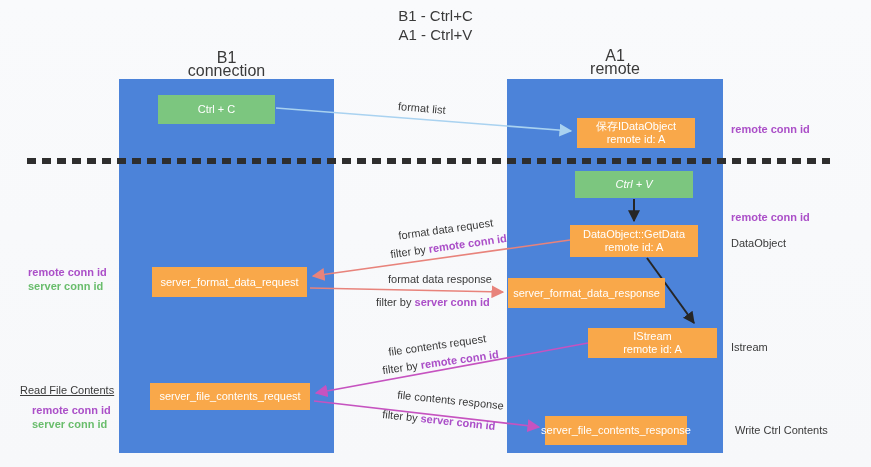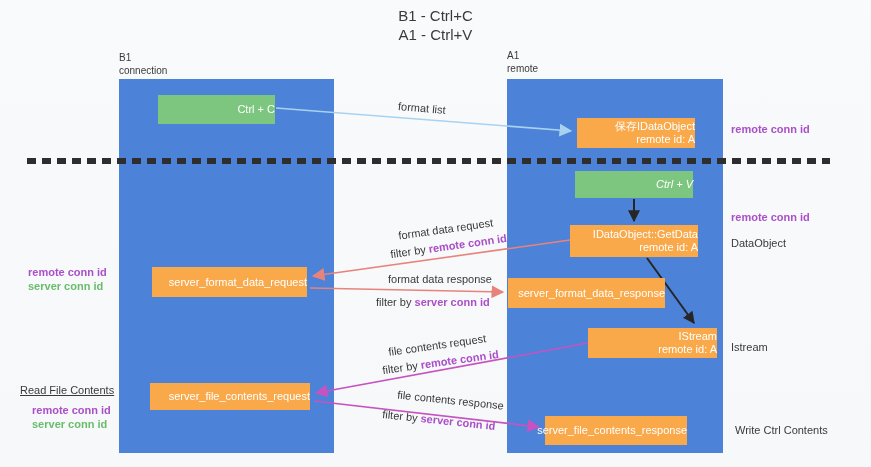--- a/index.html
+++ b/index.html
@@ -14,38 +14,39 @@
   }
   .abs { position: absolute; }
   .title {
     width: 100%;
     text-align: center;
     font-size: 15px;
     line-height: 19px;
     color: #3a3a3a;
   }
   .col-header {
-    font-size: 10px;
+    text-align: center;
+    font-size: 16px;
     line-height: 13px;
     color: #3a3a3a;
   }
   .column {
     background: #4c83d9;
     z-index: 1;
   }
   .box {
     z-index: 4;
     color: #ffffff;
     font-size: 11px;
     line-height: 13px;
     text-align: center;
     display: flex;
     flex-direction: column;
     justify-content: center;
-    align-items: flex-end;
+    align-items: center;
   }
   .box-orange { background: #f9a84a; }
   .box-green  { background: #7cc67f; }
   .lbl {
     z-index: 5;
     font-size: 11px;
     line-height: 13px;
     color: #3a3a3a;
     white-space: nowrap;
   }
@@ -113,21 +114,21 @@
   <div class="abs box box-orange" style="left:577px; top:118px; width:118px; height:30px;">
     <div>保存IDataObject</div>
     <div>remote id: A</div>
   </div>
 
   <div class="abs box box-green" style="left:575px; top:171px; width:118px; height:27px;font-style:italic;">
     <div>Ctrl + V</div>
   </div>
 
   <div class="abs box box-orange" style="left:570px; top:225px; width:128px; height:32px;">
-    <div>IDataObject::GetData</div>
+    <div>DataObject::GetData</div>
     <div>remote id: A</div>
   </div>
 
   <div class="abs box box-orange" style="left:152px; top:267px; width:155px; height:30px;">
     <div>server_format_data_request</div>
   </div>
 
   <div class="abs box box-orange" style="left:508px; top:278px; width:157px; height:30px;">
     <div>server_format_data_response</div>
   </div>

